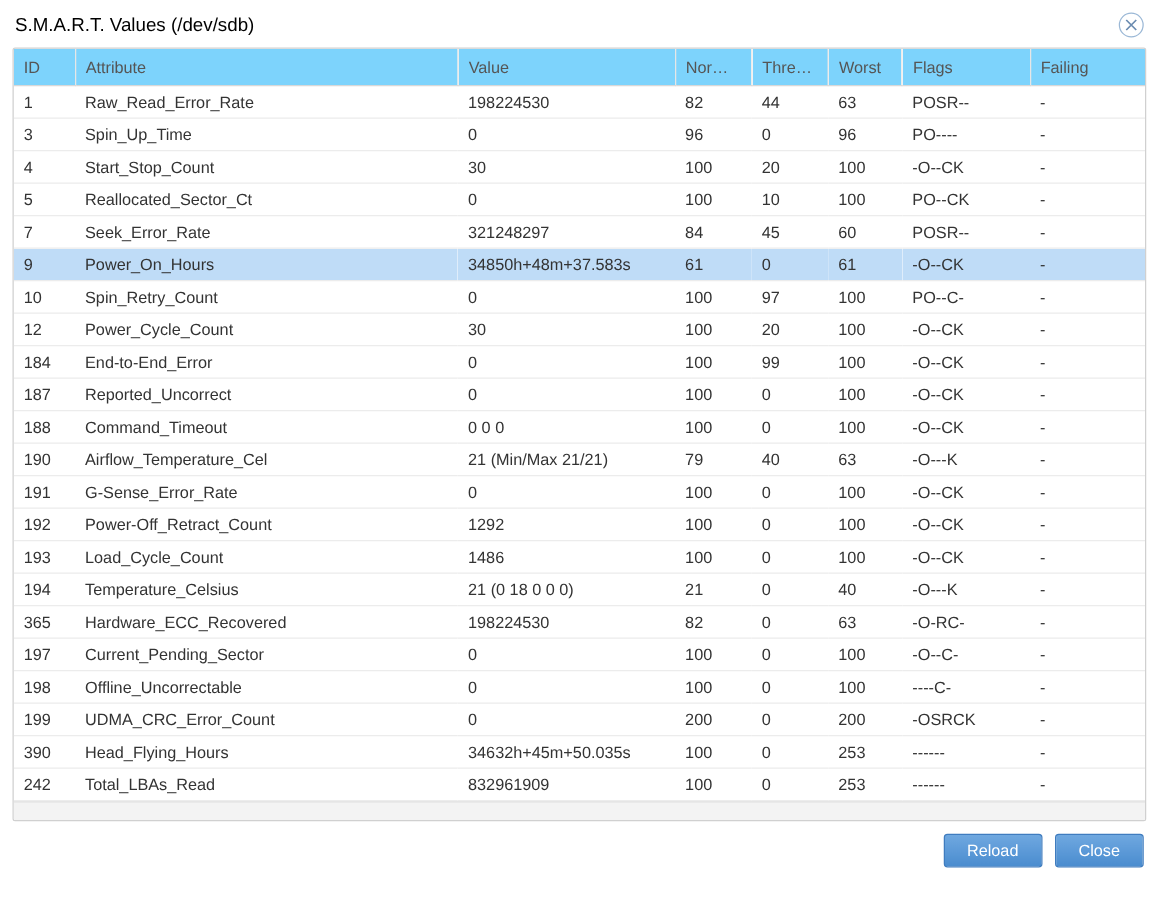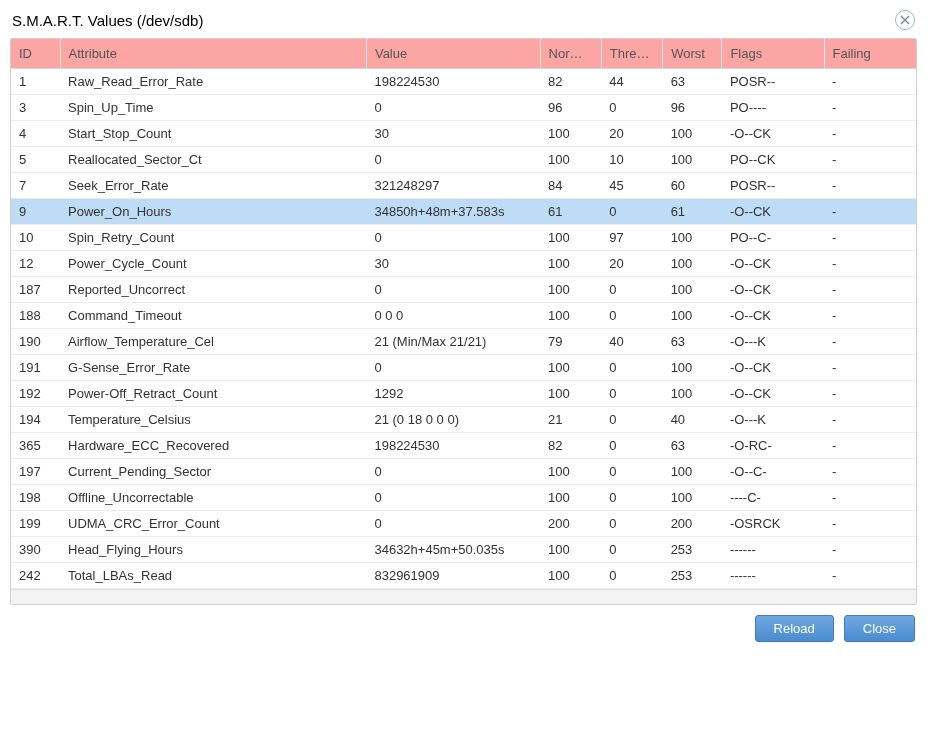--- a/index.html
+++ b/index.html
@@ -2,21 +2,21 @@
 <html><head>
 <meta charset="utf-8">
 <style>
   html,body{margin:0;padding:0;font-family:Arial,Helvetica,sans-serif;font-size:13px;color:#333;background:#fff;}
   .dialog{width:927px;box-sizing:border-box;padding:6px 10px 10px 10px;}
   .titlebar{display:flex;align-items:center;justify-content:space-between;padding:4px 2px 8px 2px;}
   .title{color:#000000;font-size:15px;}
   .close-x{width:18px;height:18px;border:1px solid #9bb8d6;border-radius:50%;display:flex;align-items:center;justify-content:center;color:#6a8bb0;cursor:pointer;font-size:12px;line-height:1;}
   .table-wrap{border:1px solid #d0d0d0;border-radius:2px;overflow:hidden;}
   table{width:100%;border-collapse:collapse;table-layout:fixed;}
-  thead th{background:#fca5a5;border-bottom:1px solid #d8d8d8;border-right:1px solid #e6e6e6;text-align:left;font-weight:normal;color:#555;padding:7px 8px;white-space:nowrap;overflow:hidden;text-overflow:ellipsis;}
+  thead th{background:#7dd3fc;border-bottom:1px solid #d8d8d8;border-right:1px solid #e6e6e6;text-align:left;font-weight:normal;color:#555;padding:7px 8px;white-space:nowrap;overflow:hidden;text-overflow:ellipsis;}
   thead th:last-child{border-right:none;margin-left:44px;}
   tbody td{border-bottom:1px solid #ececec;padding:5px 8px;white-space:nowrap;overflow:hidden;text-overflow:ellipsis;}
   tbody tr.selected td{background:#bfdcf7;}
   .scroll-spacer{height:14px;background:#f3f3f3;border-top:1px solid #e0e0e0;}
   .footer{display:flex;justify-content:flex-end;gap:10px;padding:10px 2px 0 2px;}
   .btn{background:#5b9bd5;background:linear-gradient(#6fa8e0,#4a8ccf);color:#fff;border:1px solid #3f7cbf;border-radius:3px;padding:5px 18px;cursor:pointer;font-size:13px;}
   
   col.c-id{width:48px;}
   col.c-attr{width:300px;}
   col.c-val{width:170px;}
@@ -139,20 +139,30 @@
             <td>12</td>
             <td>Power_Cycle_Count</td>
             <td>30</td>
             <td>100</td>
             <td>20</td>
             <td>100</td>
             <td>-O--CK</td>
             <td>-</td>
           </tr>
           <tr>
+            <td>184</td>
+            <td>End-to-End_Error</td>
+            <td>0</td>
+            <td>100</td>
+            <td>99</td>
+            <td>100</td>
+            <td>-O--CK</td>
+            <td>-</td>
+          </tr>
+          <tr>
             <td>187</td>
             <td>Reported_Uncorrect</td>
             <td>0</td>
             <td>100</td>
             <td>0</td>
             <td>100</td>
             <td>-O--CK</td>
             <td>-</td>
           </tr>
           <tr>
@@ -189,20 +199,30 @@
             <td>192</td>
             <td>Power-Off_Retract_Count</td>
             <td>1292</td>
             <td>100</td>
             <td>0</td>
             <td>100</td>
             <td>-O--CK</td>
             <td>-</td>
           </tr>
           <tr>
+            <td>193</td>
+            <td>Load_Cycle_Count</td>
+            <td>1486</td>
+            <td>100</td>
+            <td>0</td>
+            <td>100</td>
+            <td>-O--CK</td>
+            <td>-</td>
+          </tr>
+          <tr>
             <td>194</td>
             <td>Temperature_Celsius</td>
             <td>21 (0 18 0 0 0)</td>
             <td>21</td>
             <td>0</td>
             <td>40</td>
             <td>-O---K</td>
             <td>-</td>
           </tr>
           <tr>

